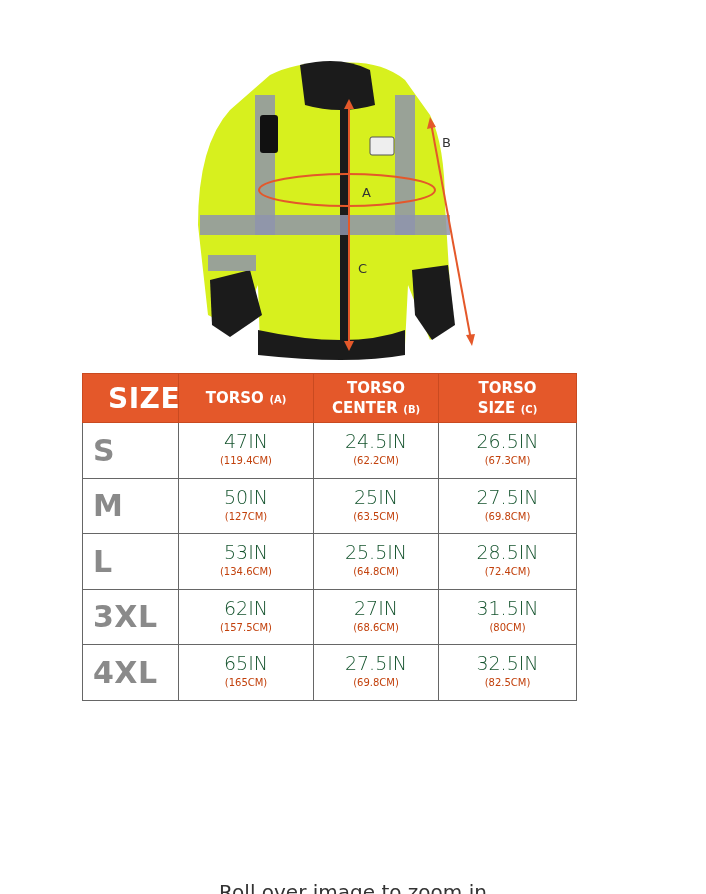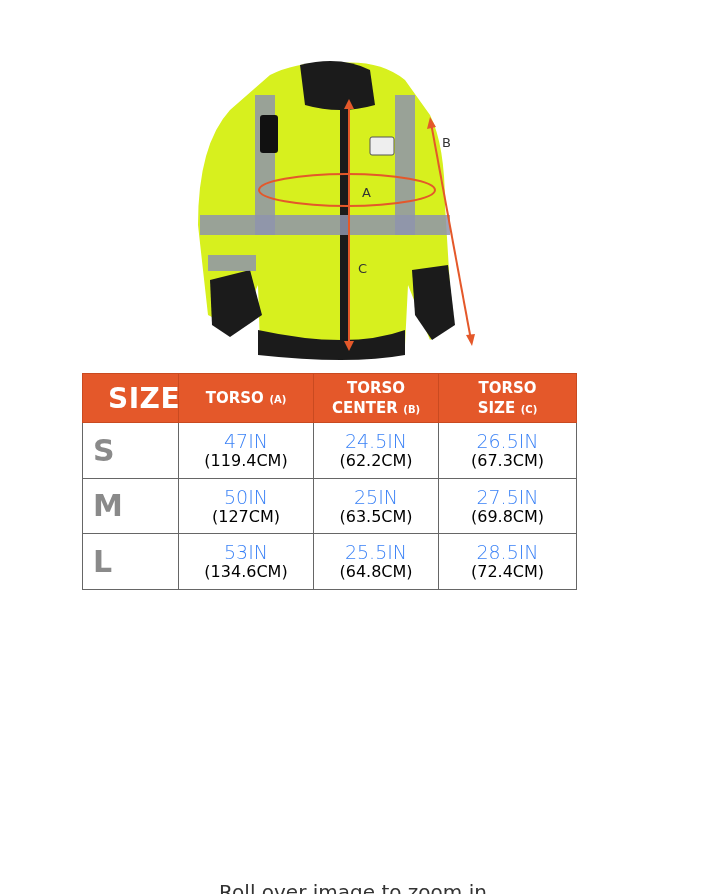--- a/index.html
+++ b/index.html
@@ -19,22 +19,22 @@
   .size-table th.size-head { font-size:28px; text-align:left; padding-left:25px; letter-spacing:0.5px; }
   .size-table th .hw { font-size:15px; }
   .size-table th .sub { font-size:10px; }
   .size-table td {
     border:1px solid #666; height:54.5px; padding:0; text-align:center; color:#2b2b2b;
   }
   .size-table td.size-cell {
     text-align:left; padding-left:10px; color:#8a8a8a; font-weight:bold;
     font-size:30px; letter-spacing:0.5px;
   }
-  .val-in { display:block; font-size:19px; line-height:21px; font-weight:300; color:#3b82f6; }
-  .val-cm { display:block; font-size:16px; line-height:17px; color:#000000; }
+  .val-in { display:block; font-size:19px; line-height:21px; font-weight:300; color:#14532d; }
+  .val-cm { display:block; font-size:10px; line-height:17px; color:#c2410c; }
   col.c1 { width:96px; } col.c2 { width:135px; } col.c3 { width:125px; } col.c4 { width:138px; }
 
   .caption {
     position:absolute; left:0; width:706px; top:880px; text-align:center;
     font-size:20px; color:#333; font-family:"DejaVu Sans", sans-serif;
   }
 </style>
 </head>
 <body>
 
@@ -139,16 +139,46 @@
         </td>
       <td>
           <span class="val-in">25.5IN</span>
           <span class="val-cm">(64.8CM)</span>
         </td>
       <td>
           <span class="val-in">28.5IN</span>
           <span class="val-cm">(72.4CM)</span>
         </td>
     </tr>
+    <tr>
+      <td class="size-cell">3XL</td>
+      <td>
+          <span class="val-in">62IN</span>
+          <span class="val-cm">(157.5CM)</span>
+        </td>
+      <td>
+          <span class="val-in">27IN</span>
+          <span class="val-cm">(68.6CM)</span>
+        </td>
+      <td>
+          <span class="val-in">31.5IN</span>
+          <span class="val-cm">(80CM)</span>
+        </td>
+    </tr>
+    <tr>
+      <td class="size-cell">4XL</td>
+      <td>
+          <span class="val-in">65IN</span>
+          <span class="val-cm">(165CM)</span>
+        </td>
+      <td>
+          <span class="val-in">27.5IN</span>
+          <span class="val-cm">(69.8CM)</span>
+        </td>
+      <td>
+          <span class="val-in">32.5IN</span>
+          <span class="val-cm">(82.5CM)</span>
+        </td>
+    </tr>
   </tbody>
 </table>
 
 <div class="caption">Roll over image to zoom in</div>
 
 </body></html>

